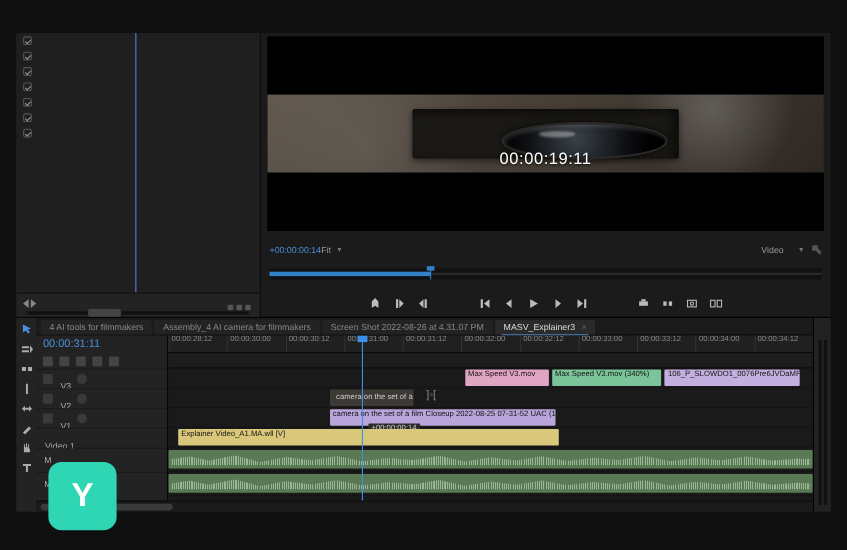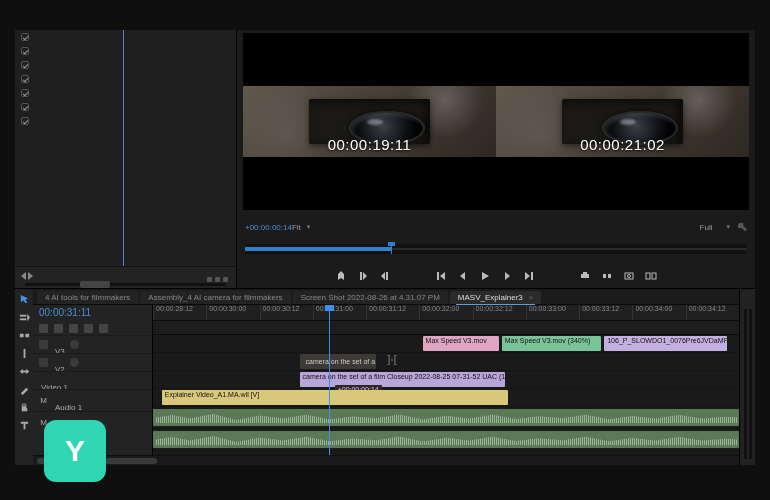--- a/index.html
+++ b/index.html
@@ -161,34 +161,29 @@
 
     <div class="program-panel">
       <div class="monitor-frame">
         <div class="letterbox-top"></div>
         <div class="video-area">
           <div class="cam-half">
             <div class="cam-body"></div>
               <div class="lens"></div>
             <div class="tc-burn">00:00:19:11</div>
           </div>
-          <div class="cam-half">
-            <div class="cam-body"></div>
-              <div class="lens"></div>
-            <div class="tc-burn">00:00:21:02</div>
-          </div>
         </div>
         <div class="letterbox-bot"></div>
       </div>
       <div class="prog-info">
         <span>+00:00:00:14</span>
         <span class="fit">Fit</span>
         <span class="tri">▾</span>
         <span class="right">
-          <span>Full</span>
+          <span>Video</span>
           <span class="tri">▾</span>
           <span class="wrench"></span>
         </span>
       </div>
       <div class="prog-scrub">
         <div class="prog-played"></div>
           <div class="prog-head"></div>
       </div>
       <div class="transport">
         <span class="tbtn">
@@ -326,20 +321,25 @@
               <span></span>
             </div>
           <div class="trk">
               <span class="lock"></span>
               <span class="label">V3</span>
               <span class="eye"></span>
             </div>
           <div class="trk">
               <span class="lock"></span>
               <span class="label">V2</span>
+              <span class="eye"></span>
+            </div>
+          <div class="trk">
+              <span class="lock"></span>
+              <span class="label">V1</span>
               <span class="eye"></span>
             </div>
           <div class="trk">
               <span class="label">Video 1</span>
             </div>
           <div class="trk audio">
               <span class="mute">M</span>
               <span class="label">Audio 1</span>
             </div>
           <div class="trk audio">

